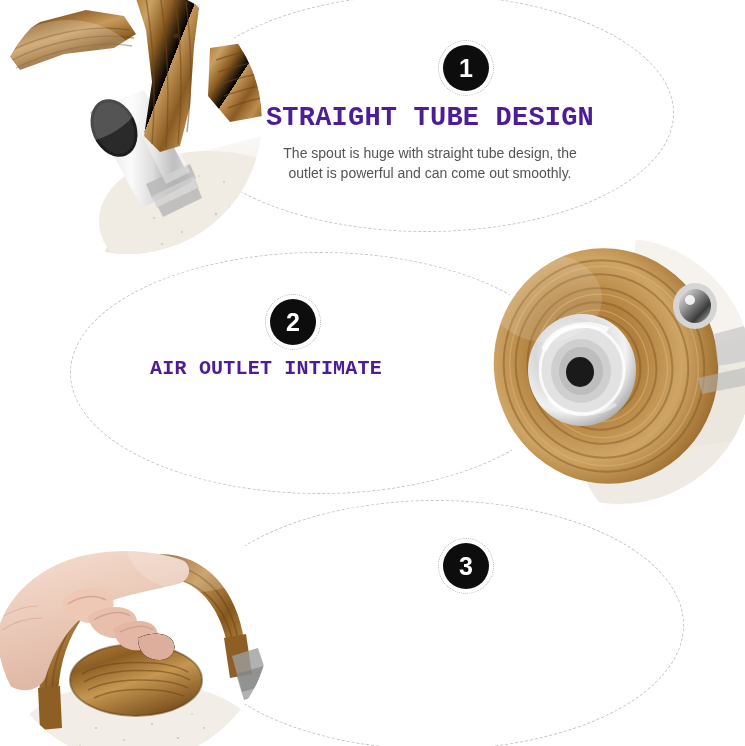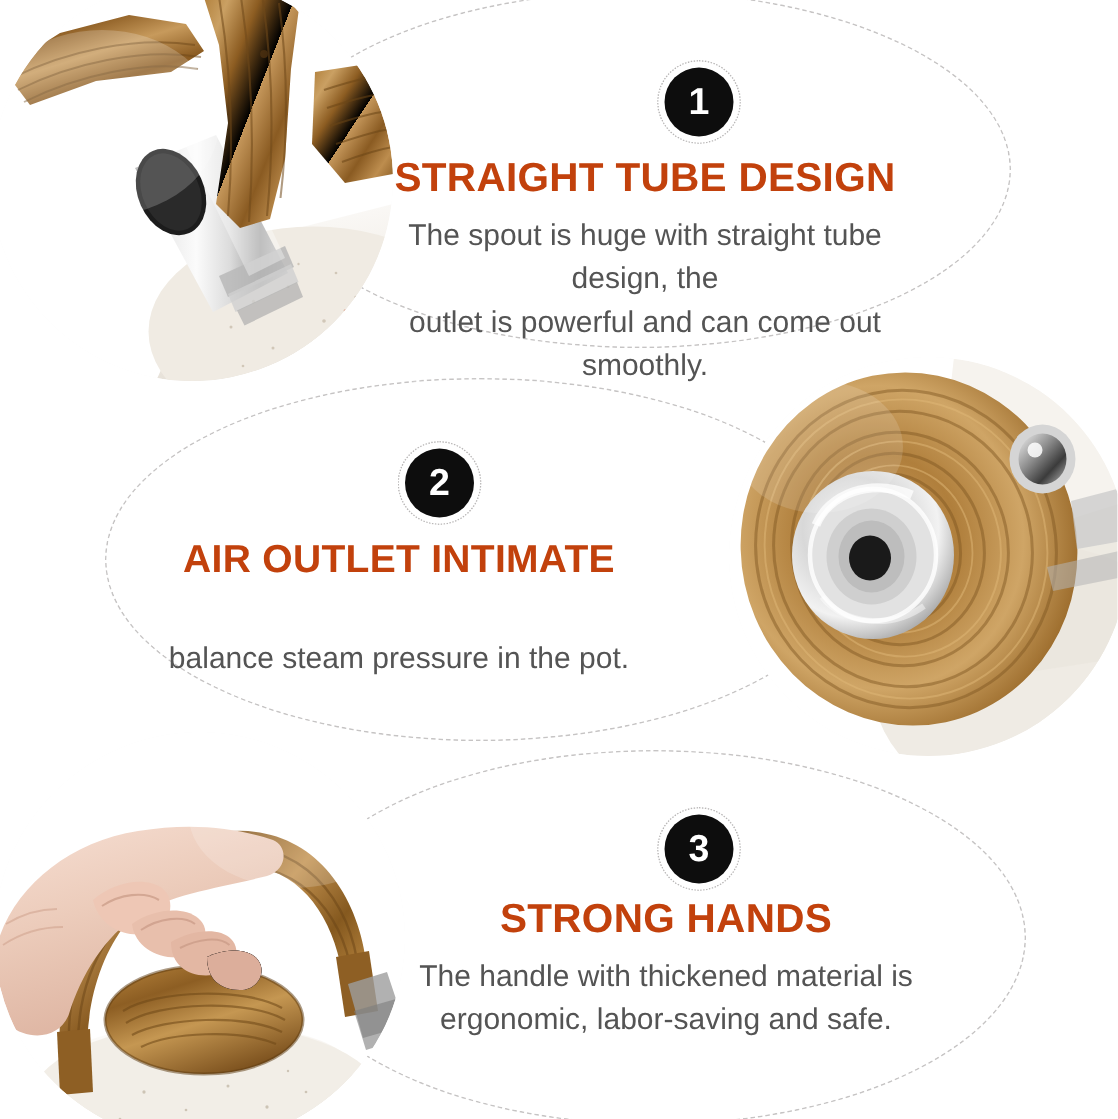--- a/index.html
+++ b/index.html
@@ -99,34 +99,35 @@
   .feature-text {
     position: absolute;
     text-align: center;
   }
   #text-1 { left: 244px; top: 104px; width: 372px; }
   #text-2 { left: 70px;  top: 358px; width: 392px; }
   #text-3 { left: 258px; top: 598px; width: 372px; }
 
   .feature-title {
     margin: 0 0 9px 0;
-    color: #c2410c;
+    color: #4c1d95;
     font-size: 27px;
     font-weight: bold;
     letter-spacing: 0.2px;
     line-height: 1.1;
     white-space: nowrap;
-  }
-  #text-2 .feature-title { font-size: 26px; text-align: center; }
+    font-family: Liberation Mono, monospace;
+  }
+  #text-2 .feature-title { font-size: 20px; text-align: center; }
   #text-3 .feature-title { font-size: 27px; }
 
   .feature-desc {
     margin: 0;
     color: #545454;
-    font-size: 20px;
+    font-size: 14px;
     line-height: 1.45;
   }
 </style>
 </head>
 <body>
 
 <div id="infographic">
 
   <div class="oval" id="oval-1"></div>
   <div class="oval" id="oval-2"></div>
@@ -427,25 +428,17 @@
     <p class="feature-desc">
       <span>The spout is huge with straight tube design, the</span><br>
       <span>outlet is powerful and can come out smoothly.</span>
     </p>
   </div>
 
   <div class="feature-text" id="text-2">
     <p class="feature-title">AIR OUTLET INTIMATE</p>
     <p class="feature-desc">
       <br>
-      <span>balance steam pressure in the pot.</span>
     </p>
   </div>
 
-  <div class="feature-text" id="text-3">
-    <p class="feature-title">STRONG HANDS</p>
-    <p class="feature-desc">
-      <span>The handle with thickened material is</span><br>
-      <span>ergonomic, labor-saving and safe.</span>
-    </p>
-  </div>
 
 </div>
 
 </body></html>

